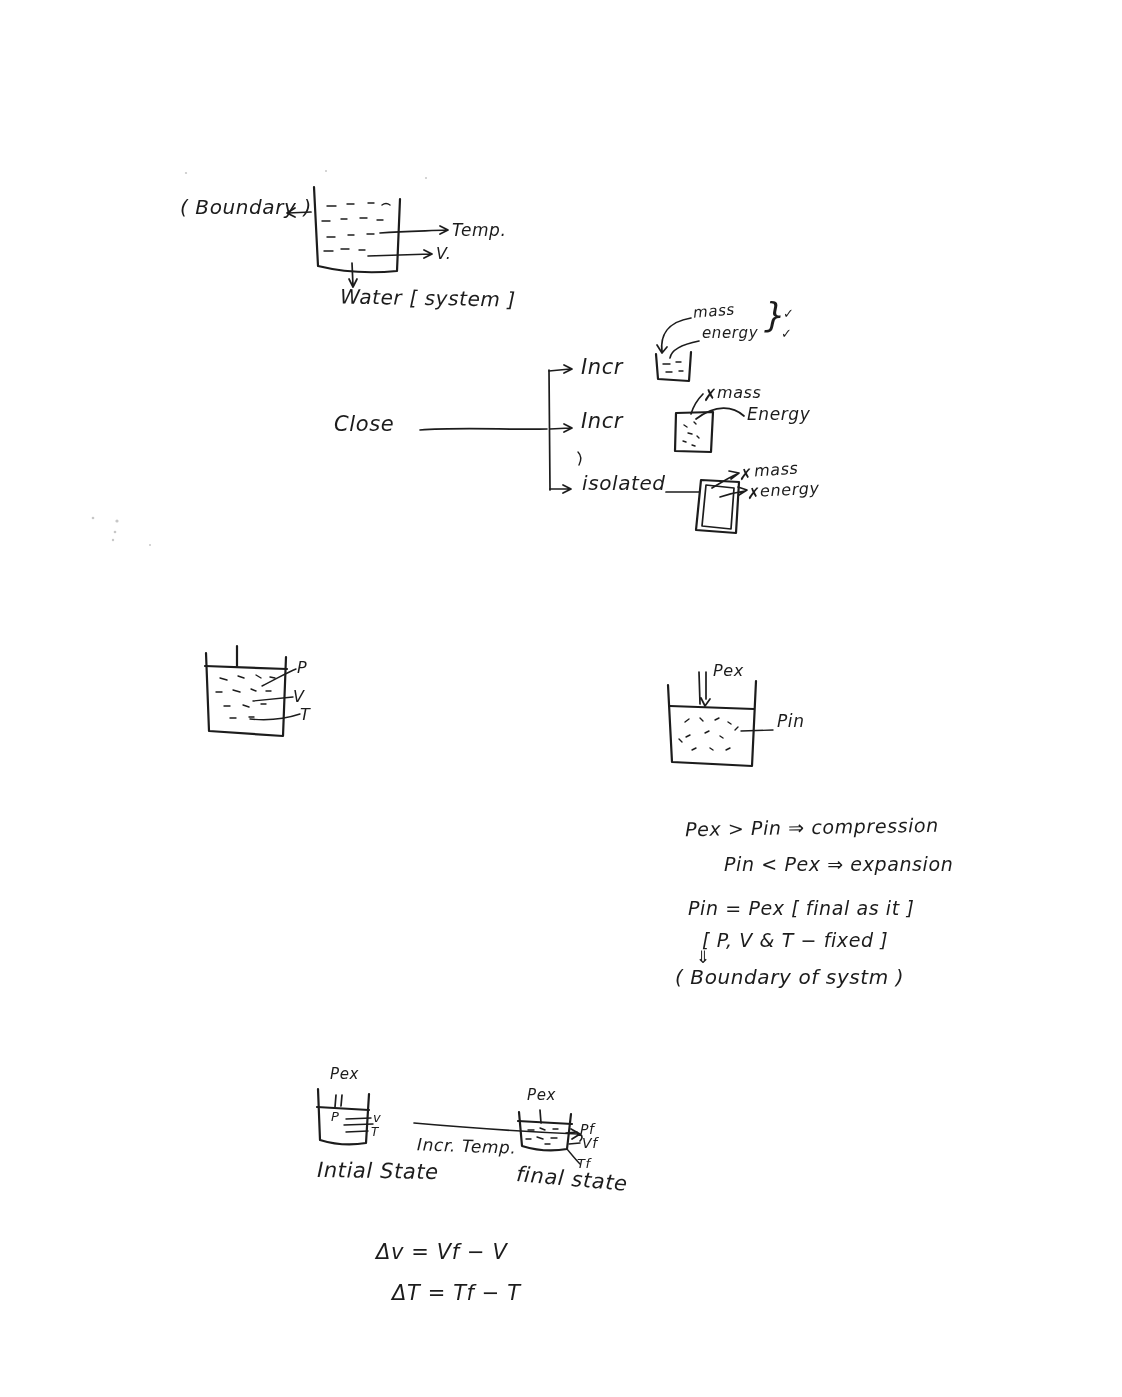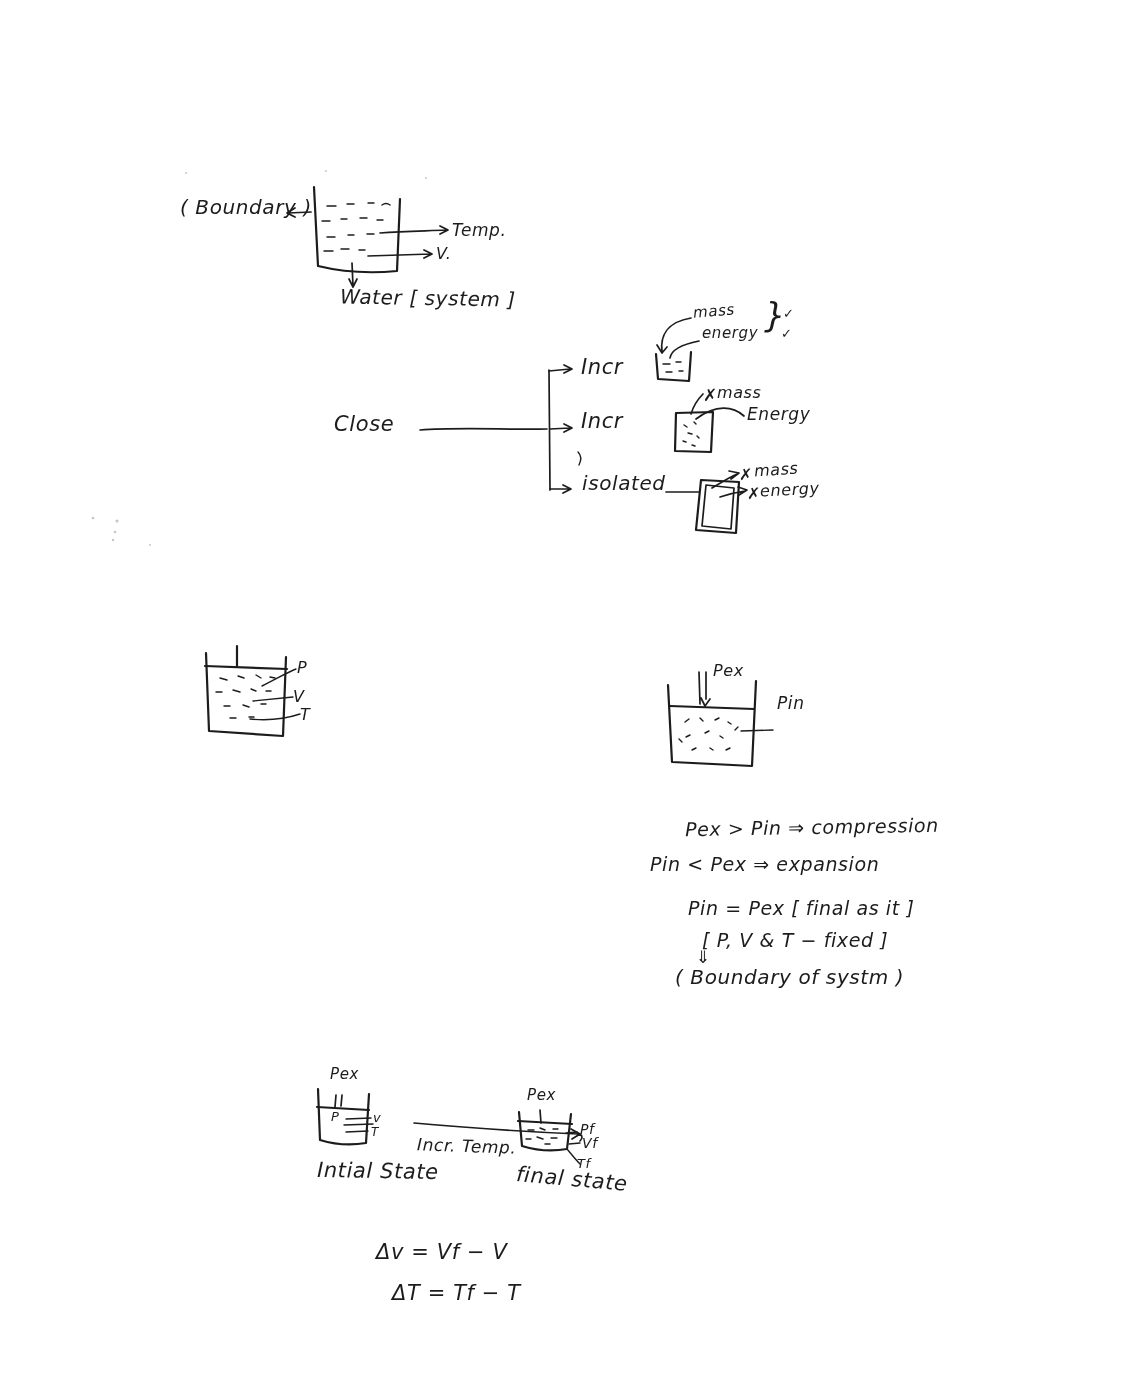--- a/index.html
+++ b/index.html
@@ -150,24 +150,24 @@
   <div class="hw s16" style="left:739px;top:466px">✗</div>
   <div class="hw s16" style="left:754px;top:461px;transform:rotate(-4deg)">mass</div>
   <div class="hw s16" style="left:747px;top:485px">✗</div>
   <div class="hw s16" style="left:760px;top:481px;transform:rotate(-3deg)">energy</div>
 
   <div class="hw s16" style="left:297px;top:659px">P</div>
   <div class="hw s16" style="left:293px;top:688px">V</div>
   <div class="hw s16" style="left:300px;top:706px">T</div>
 
   <div class="hw s16" style="left:713px;top:662px">Pex</div>
-  <div class="hw s17" style="left:777px;top:694px">Pin</div>
+  <div class="hw s17" style="left:777px;top:712px">Pin</div>
 
   <div class="hw s19" style="left:685px;top:817px;transform:rotate(-1deg)">Pex &gt; Pin  ⇒  compression</div>
-  <div class="hw s19" style="left:650px;top:854px">Pin &lt; Pex  ⇒  expansion</div>
+  <div class="hw s19" style="left:724px;top:854px">Pin &lt; Pex  ⇒  expansion</div>
   <div class="hw s19" style="left:688px;top:898px">Pin = Pex  [ final as it ]</div>
   <div class="hw s19" style="left:702px;top:930px">[ P, V &amp; T − fixed ]</div>
   <div class="hw s17" style="left:696px;top:948px">⇓</div>
   <div class="hw s20" style="left:675px;top:966px">( Boundary of systm )</div>
 
   <div class="hw s15" style="left:330px;top:1066px">Pex</div>
   <div class="hw s13" style="left:331px;top:1110px">P</div>
   <div class="hw s13" style="left:373px;top:1111px">v</div>
   <div class="hw s12" style="left:371px;top:1126px">T</div>
   <div class="hw s21" style="left:317px;top:1160px;transform:rotate(1deg)">Intial State</div>

